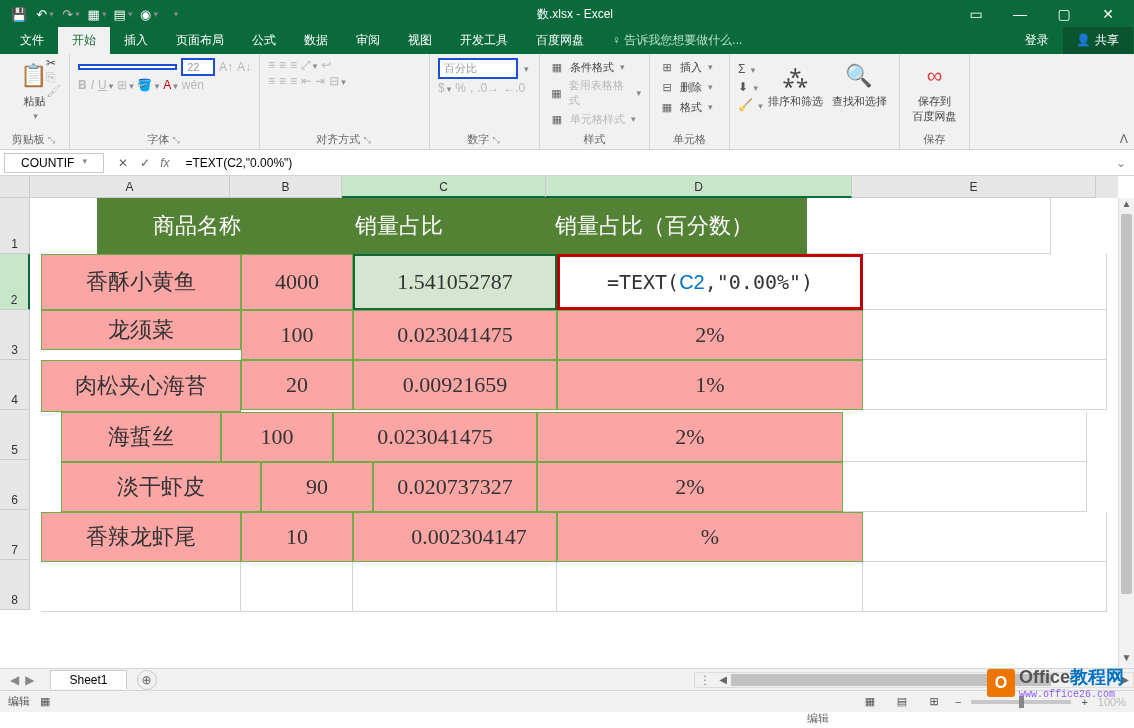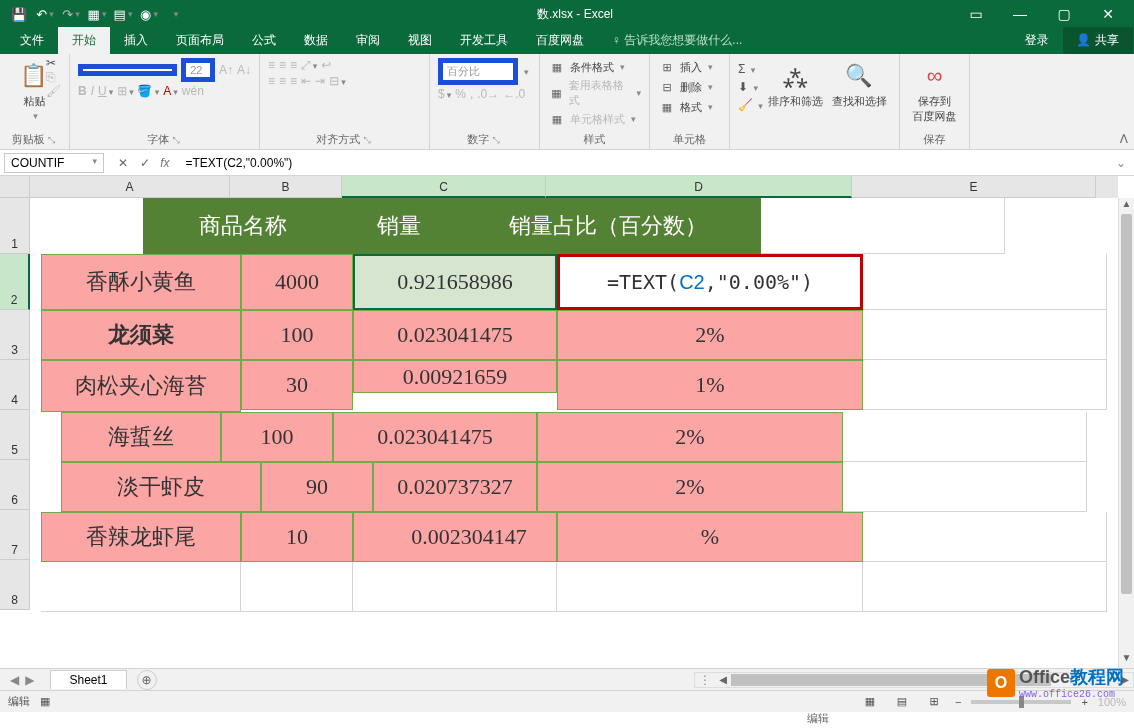--- a/index.html
+++ b/index.html
@@ -24,26 +24,26 @@
     .ribbon { height: 96px; background: #f1f1f1; border-bottom: 1px solid #d4d4d4; display: flex; }
     .rgroup { border-right: 1px solid #d4d4d4; padding: 4px 8px 2px; display: flex; flex-direction: column; justify-content: space-between; min-width: 60px; }
     .rgroup-title { text-align: center; font-size: 11px; color: #666; padding-top: 2px; }
     .rgroup-body { flex: 1; display: flex; flex-direction: column; gap: 2px; font-size: 12px; color: #444; }
     .rrow { display: flex; gap: 4px; align-items: center; }
     .ricon { width: 18px; height: 18px; display: inline-flex; align-items: center; justify-content: center; color: #666; }
     .rbig { display: flex; flex-direction: column; align-items: center; gap: 2px; font-size: 11px; color: #444; padding: 2px 4px; cursor: pointer; }
     .rbig .bigicon { width: 32px; height: 32px; display: flex; align-items: center; justify-content: center; font-size: 22px; }
     .grey { color: #b8b8b8 !important; }
     .dropdown-tiny { font-size: 9px; color: #888; margin-left: 2px; }
-    .fontbox, .sizebox, .fmtbox { border: 5px solid #1d4ed8; background: #fff; padding: 1px 4px; font-size: 11px; color: #999; }
+    .fontbox, .sizebox, .fmtbox { border: 2px solid #1d4ed8; background: #fff; padding: 1px 4px; font-size: 11px; color: #999; }
     .fontbox { width: 100px; } .sizebox { width: 34px; } .fmtbox { width: 80px; }
     
     
     .fbar { height: 26px; background: #fff; border-bottom: 1px solid #d4d4d4; display: flex; align-items: center; font-size: 12px; }
-    .namebox { width: 100px; border: 1px solid #c8c8c8; margin: 2px 4px; padding: 2px 6px; display: flex; justify-content: space-between; text-align: center; }
+    .namebox { width: 100px; border: 1px solid #c8c8c8; margin: 2px 4px; padding: 2px 16px; display: flex; justify-content: space-between; text-align: center; }
     .fbar-btns { display: flex; gap: 12px; padding: 0 10px; color: #666; }
     .fbar-fx { font-style: italic; color: #777; padding-right: 8px; }
     .formula-input { flex: 1; padding: 2px 8px; }
     .fbar-expand { padding: 0 8px; color: #888; }
     
     
     .grid-wrap { position: relative; height: 492px; background: #fff; overflow: hidden; }
     .corner { position: absolute; left: 0; top: 0; width: 30px; height: 22px; background: #e6e6e6; border-right: 1px solid #ccc; border-bottom: 1px solid #ccc; }
     .col-headers { position: absolute; left: 30px; top: 0; right: 16px; height: 22px; display: flex; background: #e6e6e6; }
     .col-h { border-right: 1px solid #ccc; border-bottom: 1px solid #ccc; text-align: center; font-size: 12px; line-height: 22px; color: #333; }
@@ -310,42 +310,42 @@
       <div class="row-h" style="height: 50px;">3</div>
       <div class="row-h" style="height: 50px;">4</div>
       <div class="row-h" style="height: 50px;">5</div>
       <div class="row-h" style="height: 50px;">6</div>
       <div class="row-h" style="height: 50px;">7</div>
       <div class="row-h" style="height: 50px;">8</div>
     </div>
   <div class="cells" id="cells">
       <div class="cell-row">
         <div class="cell thdr" style="width: 200px; height: 56px;">商品名称</div>
-        <div class="cell thdr" style="width: 112px; height: 56px;">销量</div>
+        <div class="cell thdr" style="width: 204px; height: 56px;">销量占比</div>
         <div class="cell thdr" style="width: 306px; height: 56px;">销量占比（百分数）</div>
         <div class="cell" style="width: 244px; height: 56px;"></div>
       </div>
       <div class="cell-row">
         <div class="cell tcell" style="width: 200px; height: 56px;">香酥小黄鱼</div>
         <div class="cell tcell" style="width: 112px; height: 56px;">4000</div>
-        <div class="cell tcell sel-cell" style="width: 204px; height: 56px;">0.921658986</div>
+        <div class="cell tcell sel-cell" style="width: 204px; height: 56px;">1.541052787</div>
         <div class="cell tcell edit-cell" style="width: 306px; height: 56px;">=TEXT(<span class="ref">C2</span>,"0.00%")</div>
         <div class="cell" style="width: 244px; height: 56px;"></div>
       </div>
       <div class="cell-row">
-        <div class="cell tcell" style="width: 200px; height: 50px; font-weight: bold;">龙须菜</div>
+        <div class="cell tcell" style="width: 200px; height: 40px;">龙须菜</div>
         <div class="cell tcell" style="width: 112px; height: 50px;">100</div>
         <div class="cell tcell" style="width: 204px; height: 50px;">0.023041475</div>
         <div class="cell tcell" style="width: 306px; height: 50px;">2%</div>
         <div class="cell" style="width: 244px; height: 50px;"></div>
       </div>
       <div class="cell-row">
         <div class="cell tcell" style="width: 200px; height: 52px;">肉松夹心海苔</div>
-        <div class="cell tcell" style="width: 112px; height: 50px;">30</div>
-        <div class="cell tcell" style="width: 204px; height: 33px;">0.00921659</div>
+        <div class="cell tcell" style="width: 112px; height: 50px;">20</div>
+        <div class="cell tcell" style="width: 204px; height: 50px;">0.00921659</div>
         <div class="cell tcell" style="width: 306px; height: 50px;">1%</div>
         <div class="cell" style="width: 244px; height: 50px;"></div>
       </div>
       <div class="cell-row">
         <div class="cell tcell" style="width: 160px; height: 50px;">海蜇丝</div>
         <div class="cell tcell" style="width: 112px; height: 50px;">100</div>
         <div class="cell tcell" style="width: 204px; height: 50px;">0.023041475</div>
         <div class="cell tcell" style="width: 306px; height: 50px;">2%</div>
         <div class="cell" style="width: 244px; height: 50px;"></div>
       </div>

